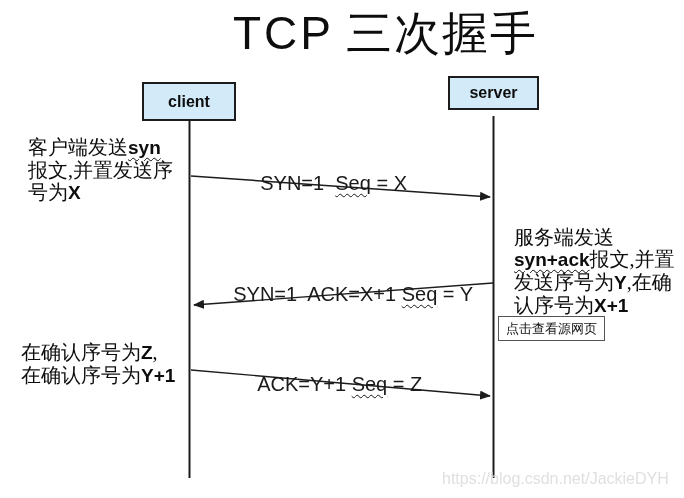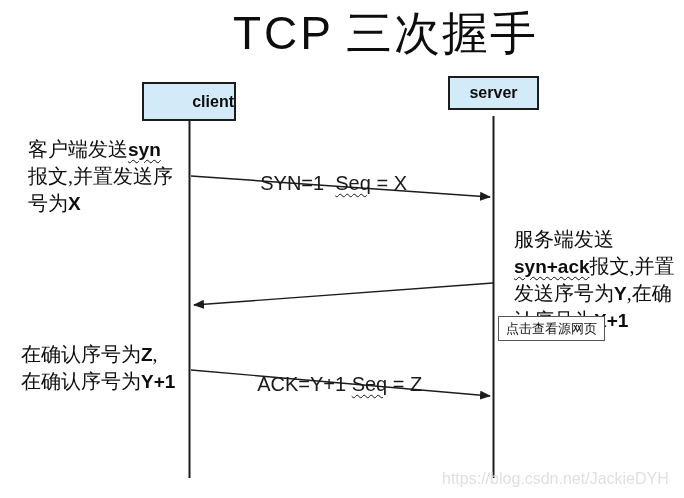--- a/index.html
+++ b/index.html
@@ -10,32 +10,32 @@
   
   .title{position:absolute;left:233px;top:8px;white-space:nowrap;font-size:46px;line-height:50px;color:#0d0d0d;}
   .title .t-en{font-family:"Liberation Sans",sans-serif;letter-spacing:3px;}
   .title .t-zh{font-family:"Liberation Serif",serif;margin-left:12px;letter-spacing:2px;}
   
   .actor{
     position:absolute;background:#d3ebf9;border:2px solid #1c1c1c;
     display:flex;align-items:center;justify-content:center;
     font-size:16px;font-weight:700;color:#0d0d0d;box-sizing:border-box;
   }
-  .actor.client{left:142px;top:82px;width:94px;height:39px;justify-content:flex-end;}
+  .actor.client{left:142px;top:82px;width:94px;height:39px;}
   .actor.server{left:448px;top:76px;width:91px;height:34px;}
   
   svg.wires{position:absolute;left:0;top:0;width:684px;height:498px;}
   
   .msg-label{position:absolute;font-size:20px;white-space:pre;color:#1a1a1a;}
   .msg-label.m1{left:238px;top:149px;}
   .msg-label.m2{left:211px;top:260px;}
   .msg-label.m3{left:236px;top:350px;}
   .wavy{text-decoration:underline;text-decoration-style:wavy;text-decoration-thickness:1px;text-underline-offset:3px;}
   
-  .note{position:absolute;font-family:"Liberation Serif",serif;font-size:20px;line-height:27px;white-space:nowrap;color:#0d0d0d;}
+  .note{position:absolute;font-family:"Liberation Serif",serif;font-size:20px;line-height:22px;white-space:nowrap;color:#0d0d0d;}
   .note.n1{left:28px;top:136px;}
   .note.n2{left:514px;top:226px;}
   .note.n3{left:21px;top:341px;}
   .note .en{font-family:"Liberation Sans",sans-serif;font-weight:700;font-size:19px;}
   
   .badge{
     position:absolute;left:498px;top:316px;background:#ffffff;border:1px solid #555555;
     font-size:13px;line-height:13px;padding:5px 7px;color:#111;white-space:nowrap;cursor:pointer;
   }
   
@@ -66,20 +66,23 @@
   <div class="actor client">
     <span>client</span>
   </div>
   <div class="actor server">
     <span>server</span>
   </div>
 
   <div class="msg-label m1">
     <span>SYN=1  </span><span class="wavy">Seq</span><span> = X</span>
   </div>
+  <div class="msg-label m2">
+    <span>SYN=1  ACK=X+1 </span><span class="wavy">Seq</span><span> = Y</span>
+  </div>
   <div class="msg-label m3">
     <span>ACK=Y+1 </span><span class="wavy">Seq</span><span> = Z</span>
   </div>
 
   <div class="note n1">
     <div><span>客户端发送</span><span class="en wavy">syn</span></div>
     <div><span>报文,并置发送序</span></div>
     <div><span>号为</span><span class="en">X</span></div>
   </div>
 

